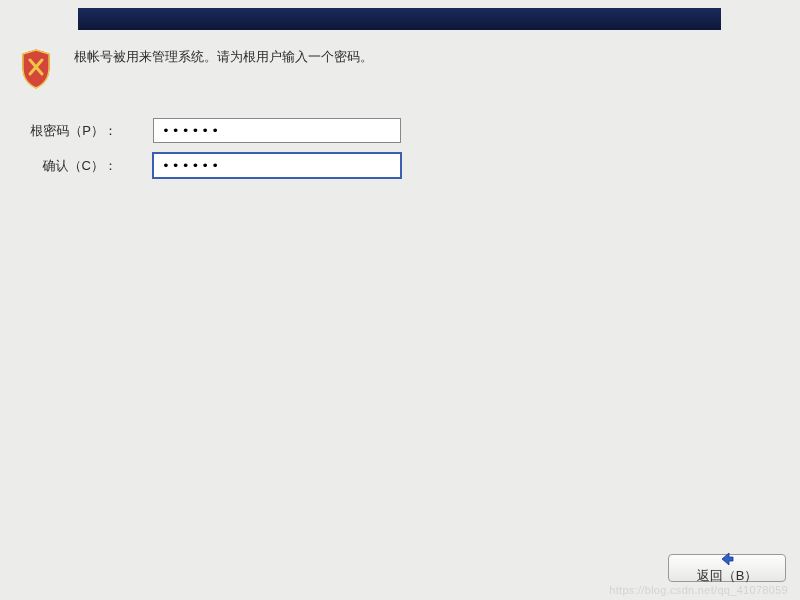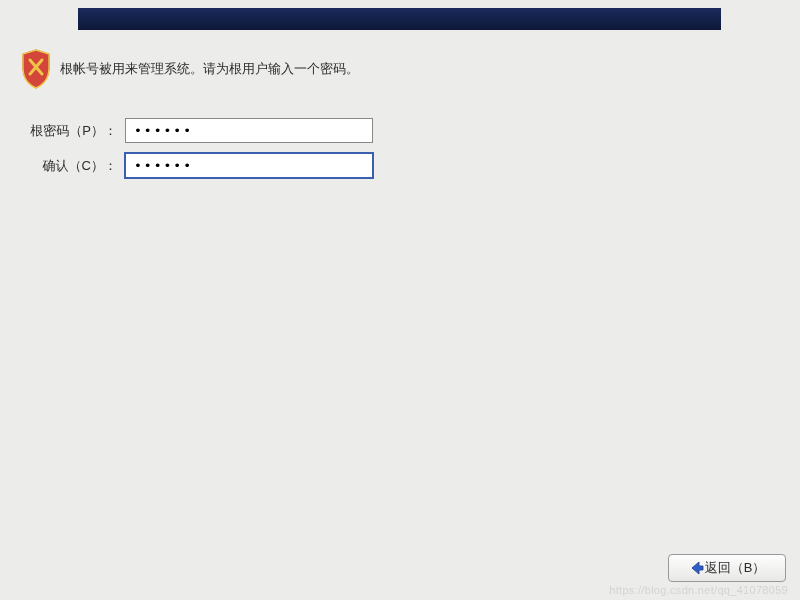--- a/index.html
+++ b/index.html
@@ -22,37 +22,37 @@
       background: linear-gradient(to bottom, #1a2a5c, #0d1838);
     }
     .content {
       position: absolute;
       top: 48px;
       left: 20px;
       right: 20px;
     }
     .instruction-row {
       display: flex;
-      align-items: center;
-      gap: 8px;
+      gap: 22px;
       margin-bottom: 28px;
     }
     .shield-icon {
       width: 32px;
       height: 42px;
       flex-shrink: 0;
     }
     .instruction-text {
       font-size: 13px;
       color: #2c2c2c;
     }
     .form-row {
       display: flex;
       align-items: center;
       margin-bottom: 10px;
+      gap: 28px;
     }
     .form-label {
       width: 105px;
       text-align: right;
       padding-right: 8px;
       font-size: 13px;
     }
     .form-input {
       width: 248px;
       height: 25px;
@@ -80,20 +80,21 @@
       justify-content: center;
       height: 28px;
       padding: 0 16px;
       background: linear-gradient(to bottom, #fdfdfd, #e8e8e6);
       border: 1px solid #999;
       border-radius: 4px;
       font-size: 13px;
       color: #2c2c2c;
       cursor: pointer;
       min-width: 118px;
+      flex-direction: column;
     }
     .btn .arrow {
       width: 16px;
       height: 16px;
       flex-shrink: 0;
     }
     .watermark {
       position: absolute;
       bottom: 4px;
       right: 12px;

